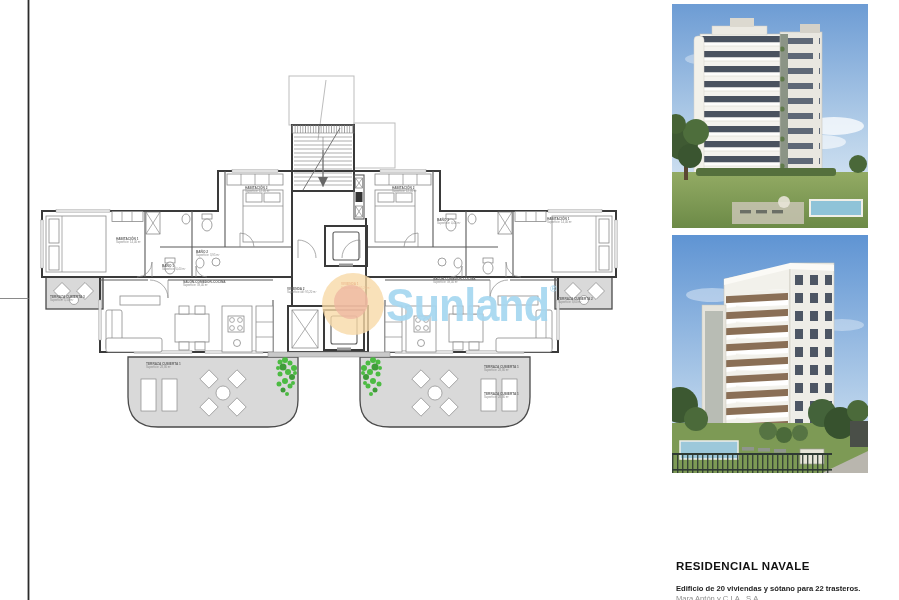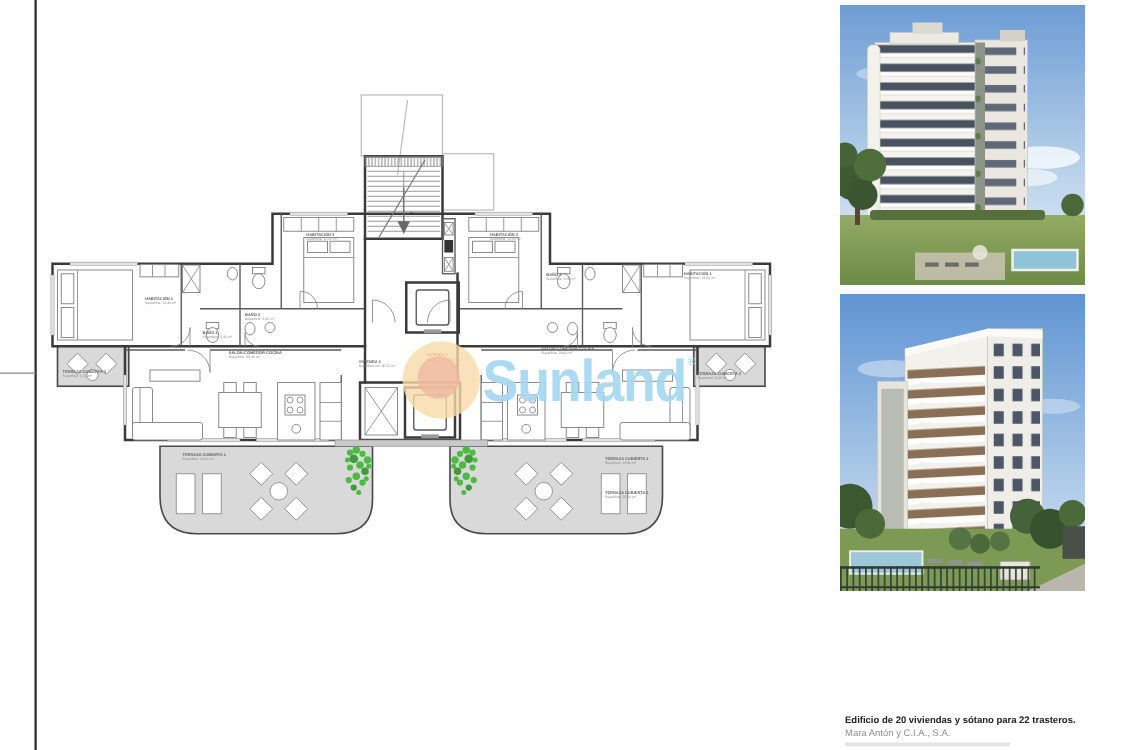--- a/index.html
+++ b/index.html
@@ -379,18 +379,19 @@
       <rect x="128" y="214" width="24" height="15" fill="#e8e6da" stroke="#9a9a90" stroke-width=".7"></rect>
       <polygon points="150,238 200,214 200,238" fill="#b9b6ae"></polygon>
       <rect x="178" y="186" width="22" height="26" fill="#4a4f48"></rect>
       <rect x="0" y="218" width="160" height="2" fill="#2f3a33"></rect>
       <rect x="0" y="218" width="160" height="20" fill="url(#fence)" opacity=".9"></rect>
       <rect x="0" y="234" width="160" height="1.6" fill="#2f3a33"></rect>
     </svg>
   </div>
 
   <div class="project-block">
+    <div class="pt">RESIDENCIAL NAVALE</div>
     <div class="ps">Edificio de 20 viviendas y sótano para 22 trasteros.</div>
     <div class="pc">Mara Antón y C.I.A., S.A.</div>
     <div class="pcut"></div>
   </div>
 
 </div>
 
 </body></html>

